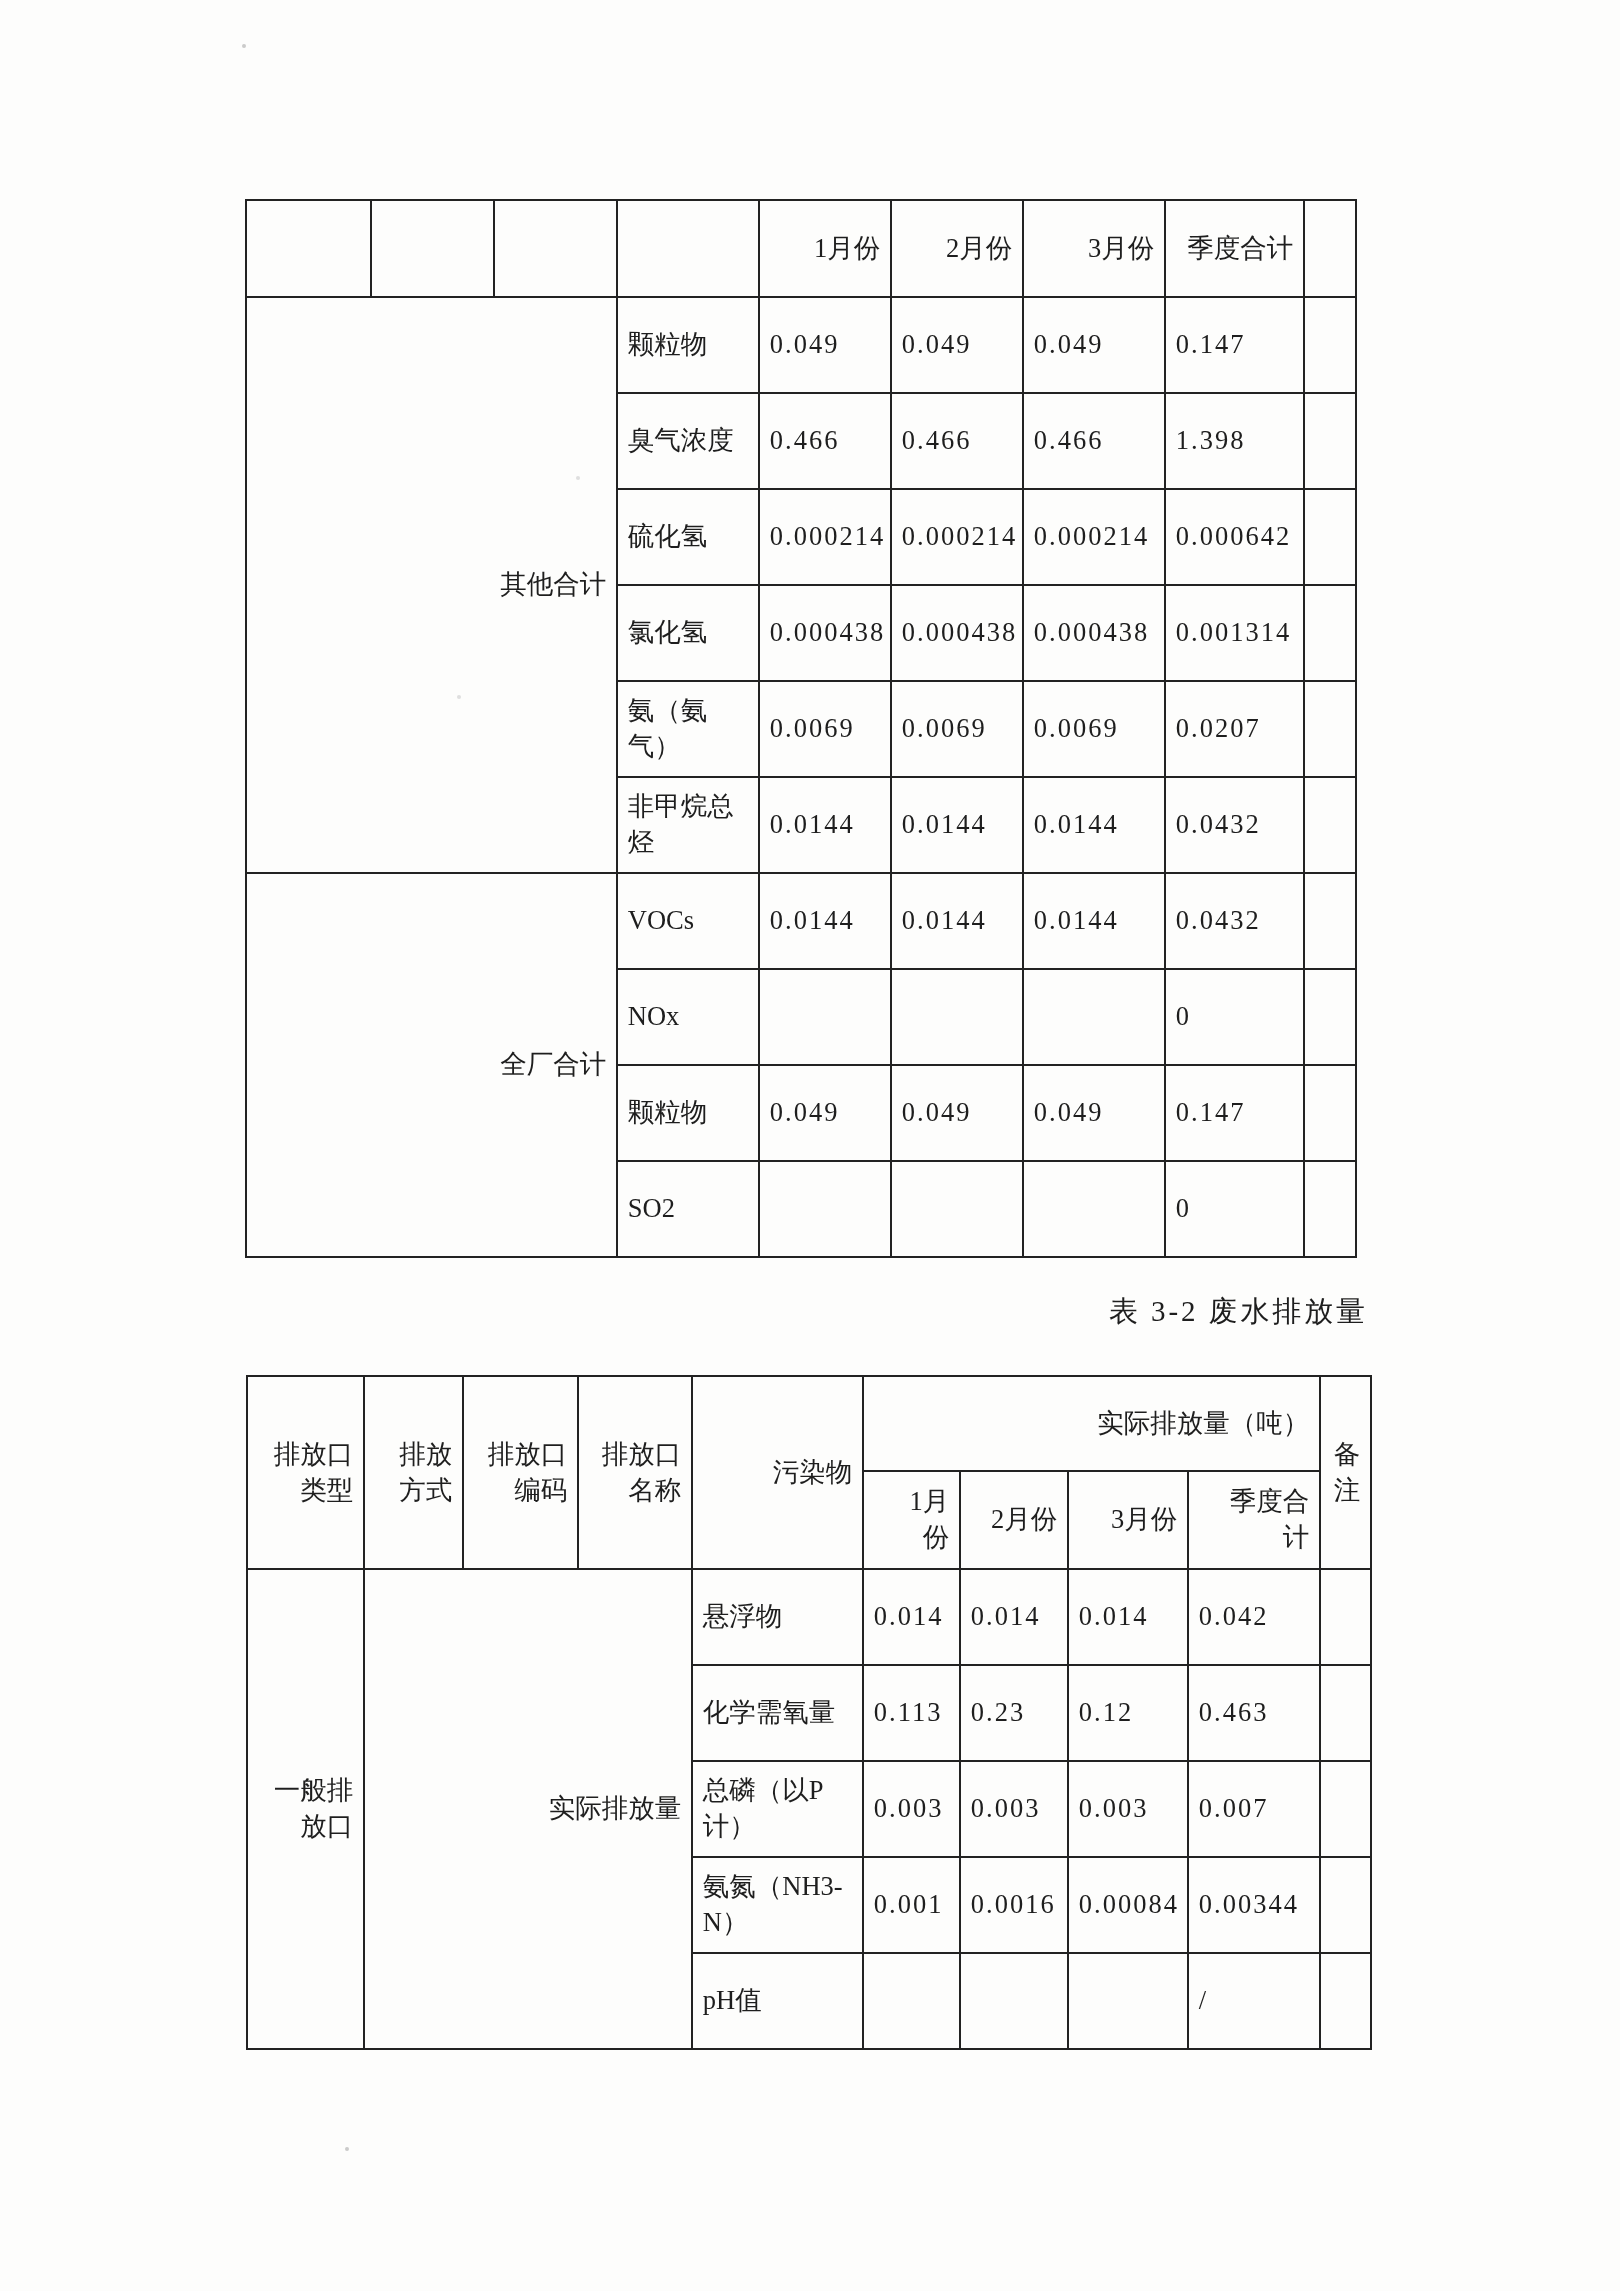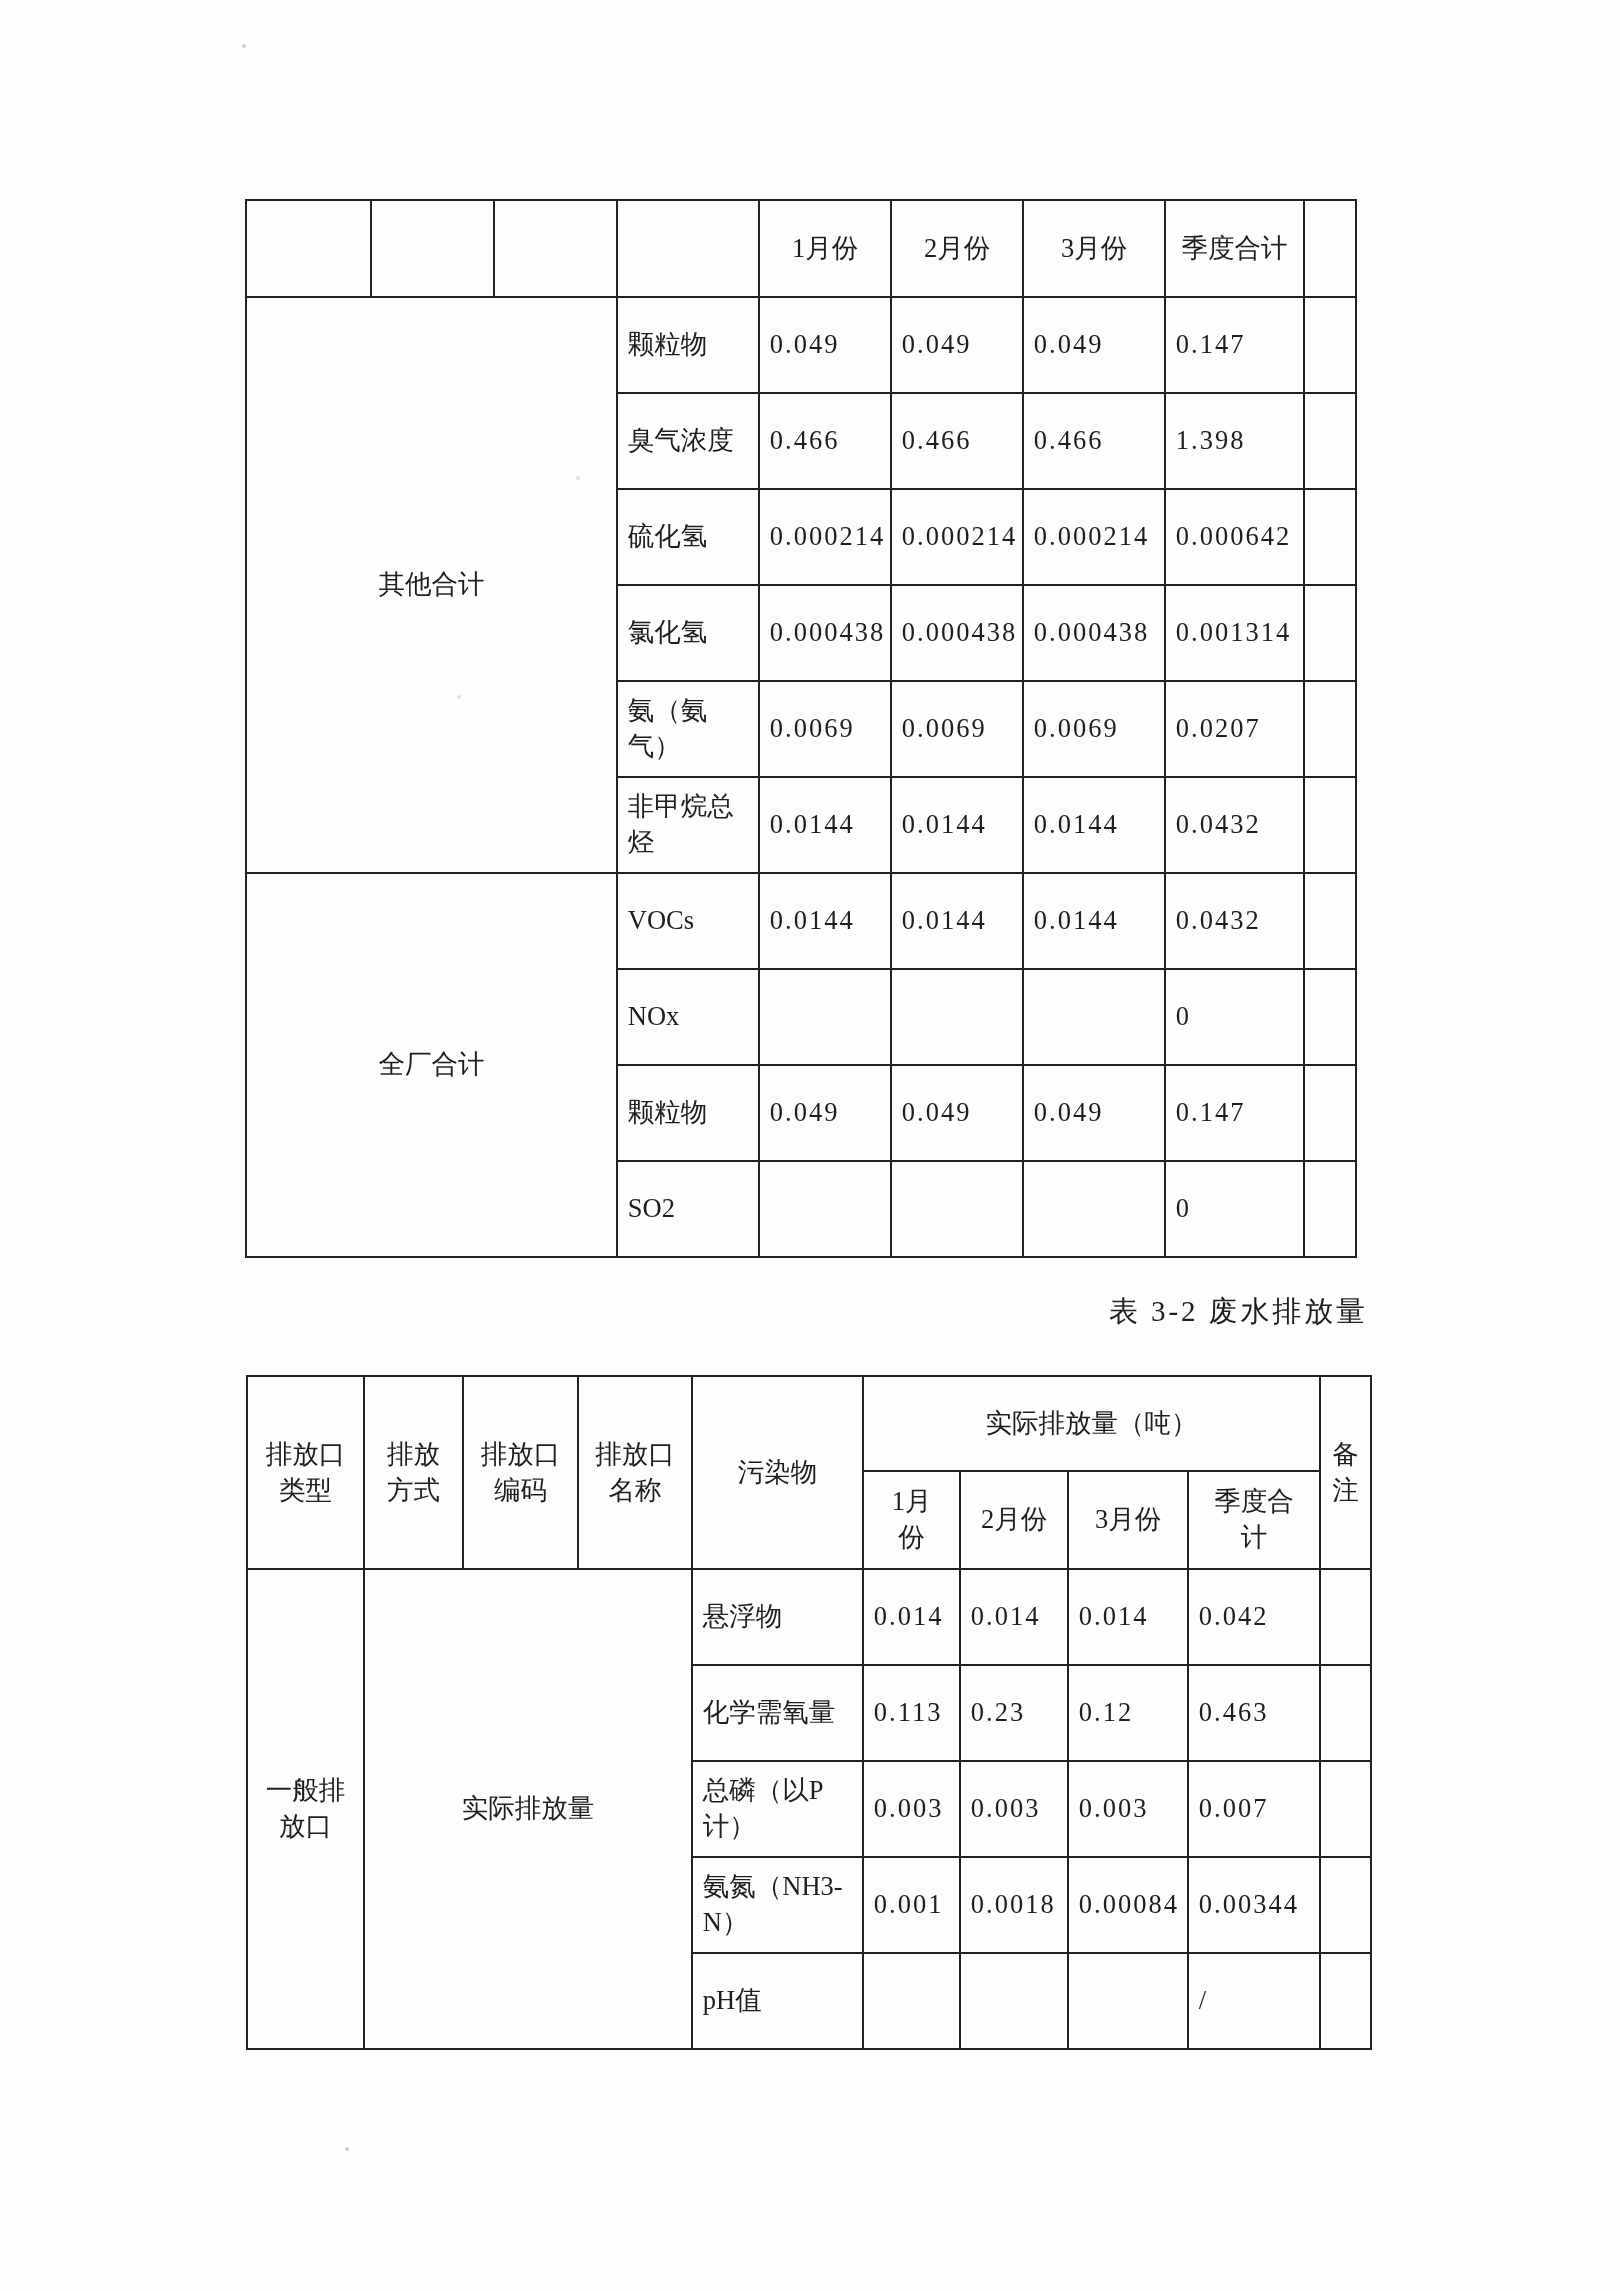--- a/index.html
+++ b/index.html
@@ -25,21 +25,21 @@
     white-space:pre-line;
     overflow:hidden;
   }
   .t1{left:245px;top:199px;width:1112px;}
   .t1 tr{height:96px;}
   .t1 tr.h{height:97px;}
   .t2{left:246px;top:1375px;width:1122px;}
   .t2 tr{height:96px;}
   .t2 tr.h1{height:95px;}
   .t2 tr.h2{height:98px;}
-  td.ctr{text-align:center;margin-left:47px;}
+  td.ctr{text-align:right;margin-left:47px;}
   td.num{padding-left:13.7px;letter-spacing:2px;margin-left:41px;}
   td.pol{padding-left:9.8px;}
   tr.sect td{border-top:2.9px solid #222;}
   tr.h td{border-bottom:2.9px solid #222;}
   .caption{
     position:absolute;
     left:245px;top:1292px;width:1123px;
     text-align:right;
     font-size:29px;
     letter-spacing:2.9px;
@@ -224,21 +224,21 @@
     <td class="num">0.003</td>
     <td class="num">0.003</td>
     <td class="num">0.003</td>
     <td class="num">0.007</td>
     <td></td>
   </tr>
   <tr>
     <td class="pol">氨氮（NH3-
 N）</td>
     <td class="num">0.001</td>
-    <td class="num">0.0018</td>
+    <td class="num">0.0016</td>
     <td class="num">0.00084</td>
     <td class="num">0.00344</td>
     <td></td>
   </tr>
   <tr>
     <td class="pol">pH值</td>
     <td class="num"></td>
     <td class="num"></td>
     <td class="num"></td>
     <td class="num">/</td>

